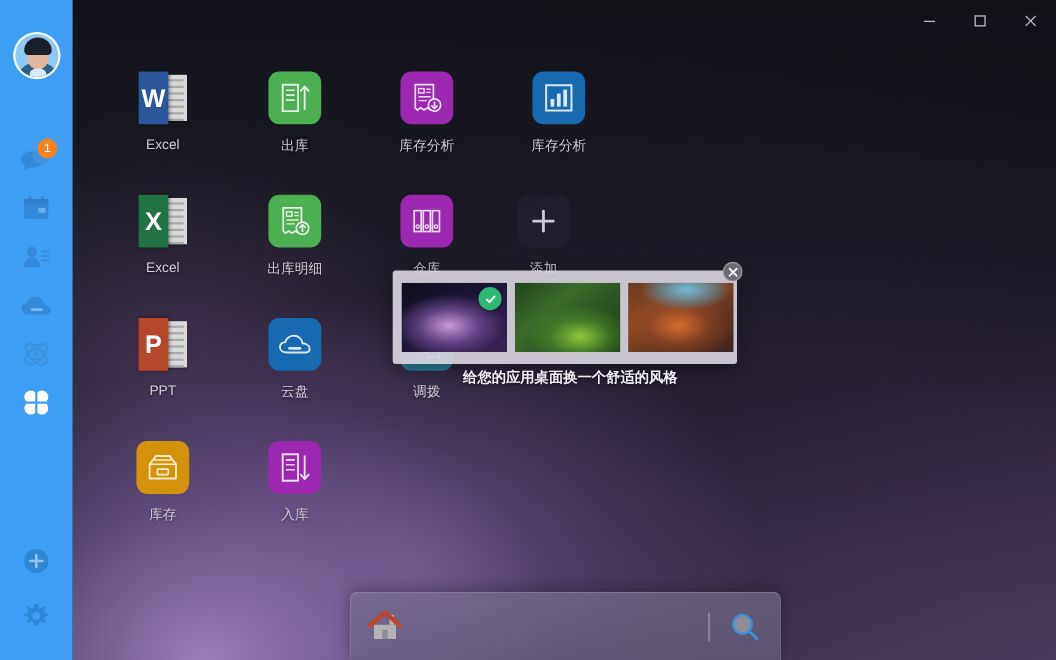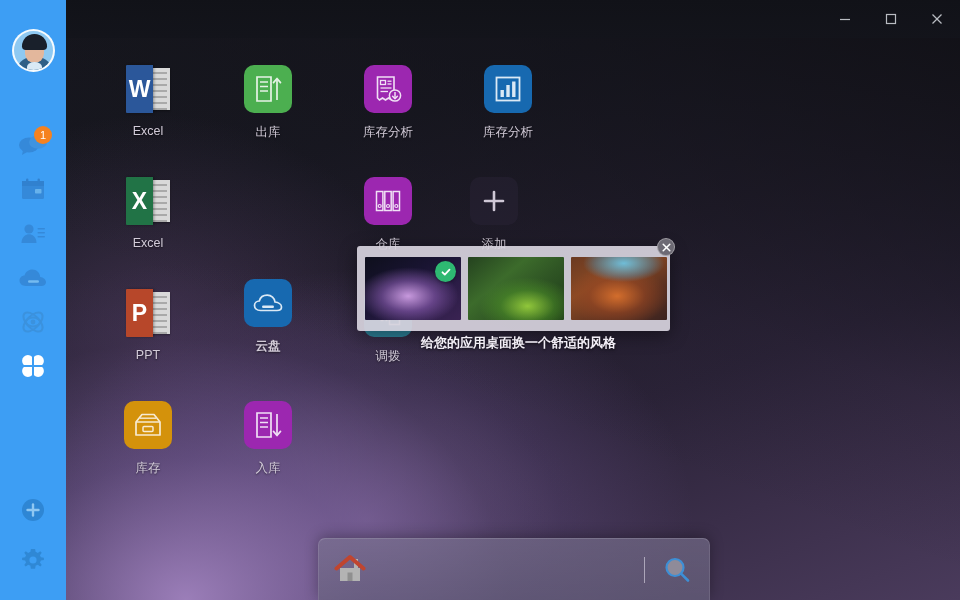--- a/index.html
+++ b/index.html
@@ -434,20 +434,36 @@
               <i></i>
               <i></i>
               <i></i>
             </div>
           <div class="cover" style="background:#217346;">X</div>
         </div>
       </div>
       <div class="applabel">Excel</div>
     </div>
 
+    <div class="appicon" style="left:154px; top:139px;">
+      <div class="tile" style="background:#4caf50">
+        <svg width="30" height="30" viewBox="0 0 30 30">
+          <path d="M4.5 3 H21 V24 L18.5 26 L15.5 24 L12.5 26 L9.5 24 L6.5 26 L4.5 24 Z" fill="none" stroke="#e6f2e6" stroke-width="1.6"></path>
+          <rect x="7.5" y="6.5" width="5" height="4" fill="none" stroke="#e6f2e6" stroke-width="1.3"></rect>
+          <line x1="14.5" y1="7.2" x2="18.5" y2="7.2" stroke="#e6f2e6" stroke-width="1.3"></line>
+          <line x1="14.5" y1="10" x2="18.5" y2="10" stroke="#e6f2e6" stroke-width="1.3"></line>
+          <line x1="7.5" y1="14" x2="18.5" y2="14" stroke="#e6f2e6" stroke-width="1.3"></line>
+          <line x1="7.5" y1="17.5" x2="15" y2="17.5" stroke="#e6f2e6" stroke-width="1.3"></line>
+          <circle cx="22" cy="21.5" r="5.6" fill="#4caf50" stroke="#e6f2e6" stroke-width="1.5"></circle>
+          <line x1="22" y1="25" x2="22" y2="18.5" stroke="#e6f2e6" stroke-width="1.5"></line>
+          <path d="M19.6 20.7 L22 18.2 L24.4 20.7" fill="none" stroke="#e6f2e6" stroke-width="1.5" stroke-linecap="round" stroke-linejoin="round"></path>
+        </svg>
+      </div>
+      <div class="applabel">出库明细</div>
+    </div>
 
     <div class="appicon" style="left:274px; top:139px;">
       <div class="tile" style="background:#9c27b0">
         <svg width="30" height="30" viewBox="0 0 30 30">
           <rect x="3.5" y="5.5" width="6.4" height="19" fill="none" stroke="#f0e0f5" stroke-width="1.5"></rect>
           <rect x="11.8" y="5.5" width="6.4" height="19" fill="none" stroke="#f0e0f5" stroke-width="1.5"></rect>
           <rect x="20.1" y="5.5" width="6.4" height="19" fill="none" stroke="#f0e0f5" stroke-width="1.5"></rect>
           <circle cx="6.7" cy="20" r="1.5" fill="none" stroke="#f0e0f5" stroke-width="1.2"></circle>
           <circle cx="15" cy="20" r="1.5" fill="none" stroke="#f0e0f5" stroke-width="1.2"></circle>
           <circle cx="23.3" cy="20" r="1.5" fill="none" stroke="#f0e0f5" stroke-width="1.2"></circle>
@@ -477,21 +493,21 @@
               <i></i>
               <i></i>
               <i></i>
             </div>
           <div class="cover" style="background:#b7472a;">P</div>
         </div>
       </div>
       <div class="applabel">PPT</div>
     </div>
 
-    <div class="appicon" style="left:154px; top:241px;font-weight:bold;">
+    <div class="appicon" style="left:154px; top:251px;">
       <div class="tile" style="background:#1769b0">
         <svg width="32" height="28" viewBox="0 0 32 28">
           <path d="M8.5 21.5 C4.5 21.5 2.5 19 2.5 16.5 C2.5 14 4.7 12 7.3 12 C8.2 8.6 11.4 6.2 15.2 6.2 C19.4 6.2 22.6 9.2 23 13 C26.2 13.4 29.5 15.2 29.5 18 C29.5 20.2 27.6 21.5 25 21.5 Z" fill="none" stroke="#dbe9f5" stroke-width="1.7"></path>
           <rect x="10" y="16.5" width="12" height="2.4" rx="1.2" fill="#dbe9f5"></rect>
         </svg>
       </div>
       <div class="applabel">云盘</div>
     </div>
 
     <div class="appicon" style="left:274px; top:251px;">

